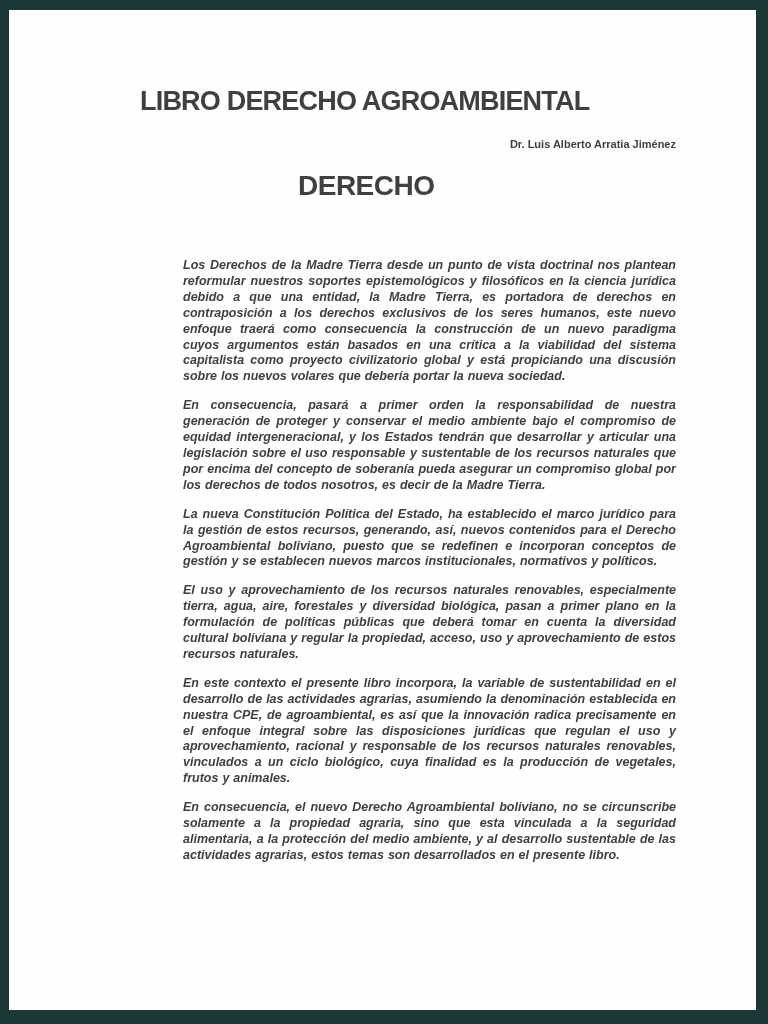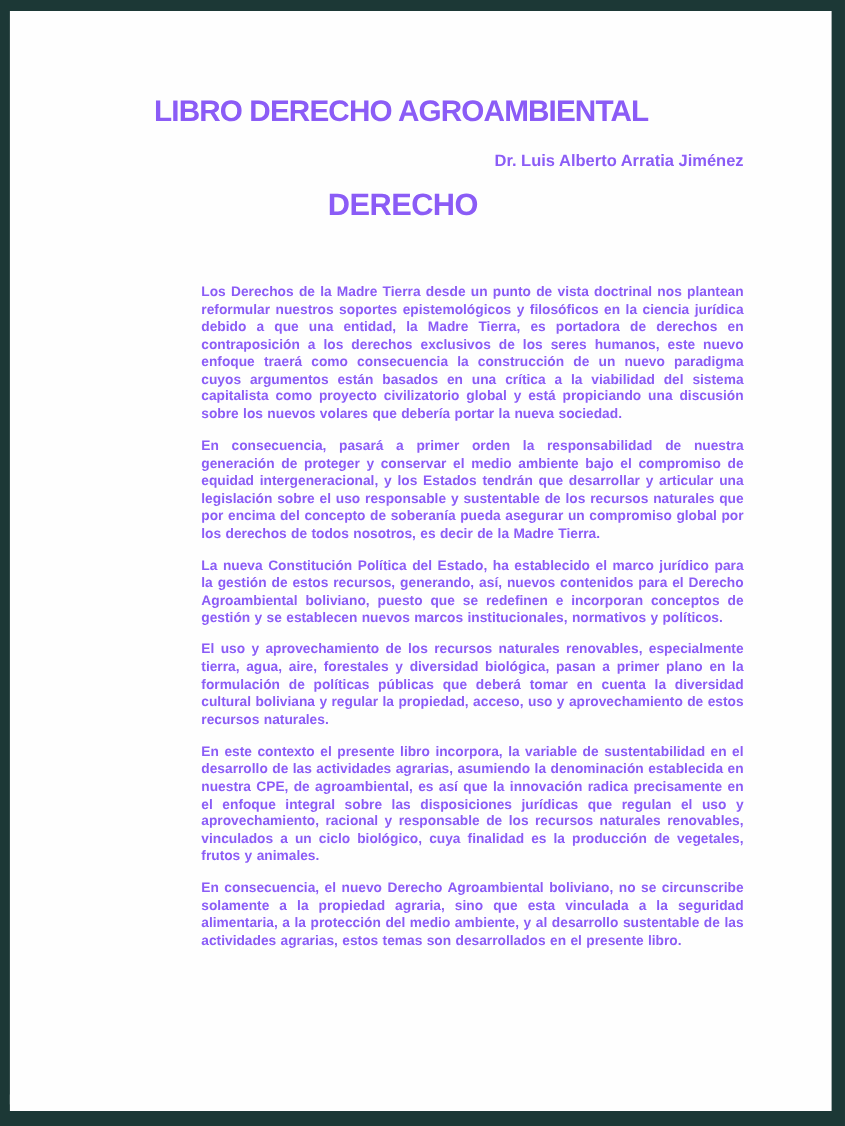--- a/index.html
+++ b/index.html
@@ -7,21 +7,21 @@
     padding: 0;
     background: #1c3836;
   }
   .viewport {
     position: relative;
     width: 768px;
     height: 1024px;
     background: #1c3836;
     overflow: hidden;
     font-family: "Liberation Sans", sans-serif;
-    color: #8b5cf6;
+    color: #404040;
   }
   .page {
     position: absolute;
     left: 9px;
     top: 10px;
     width: 747px;
     height: 1000px;
     background: #fefefe;
   }
   
@@ -41,38 +41,39 @@
     font-weight: 700;
     letter-spacing: -0.8px;
     white-space: nowrap;
   }
   .author {
     position: absolute;
     left: 174px;
     top: 128px;
     width: 493px;
     text-align: right;
-    font-size: 15px;
+    font-size: 11px;
     font-weight: 700;
     white-space: nowrap;
   }
   .prologue {
     position: absolute;
     left: 289px;
     top: 160px;
     font-size: 28px;
     font-weight: 700;
     letter-spacing: -0.5px;
     white-space: nowrap;
   }
   .body-text {
     position: absolute;
     left: 174px;
     top: 248px;
     width: 493px;
+    font-style: italic;
   }
   .body-text p {
     margin: 0 0 13px 0;
     font-size: 12.5px;
     line-height: 15.9px;
     font-weight: 700;
     text-align: justify;
     word-spacing: 0.5px;
   }
   .intro {

